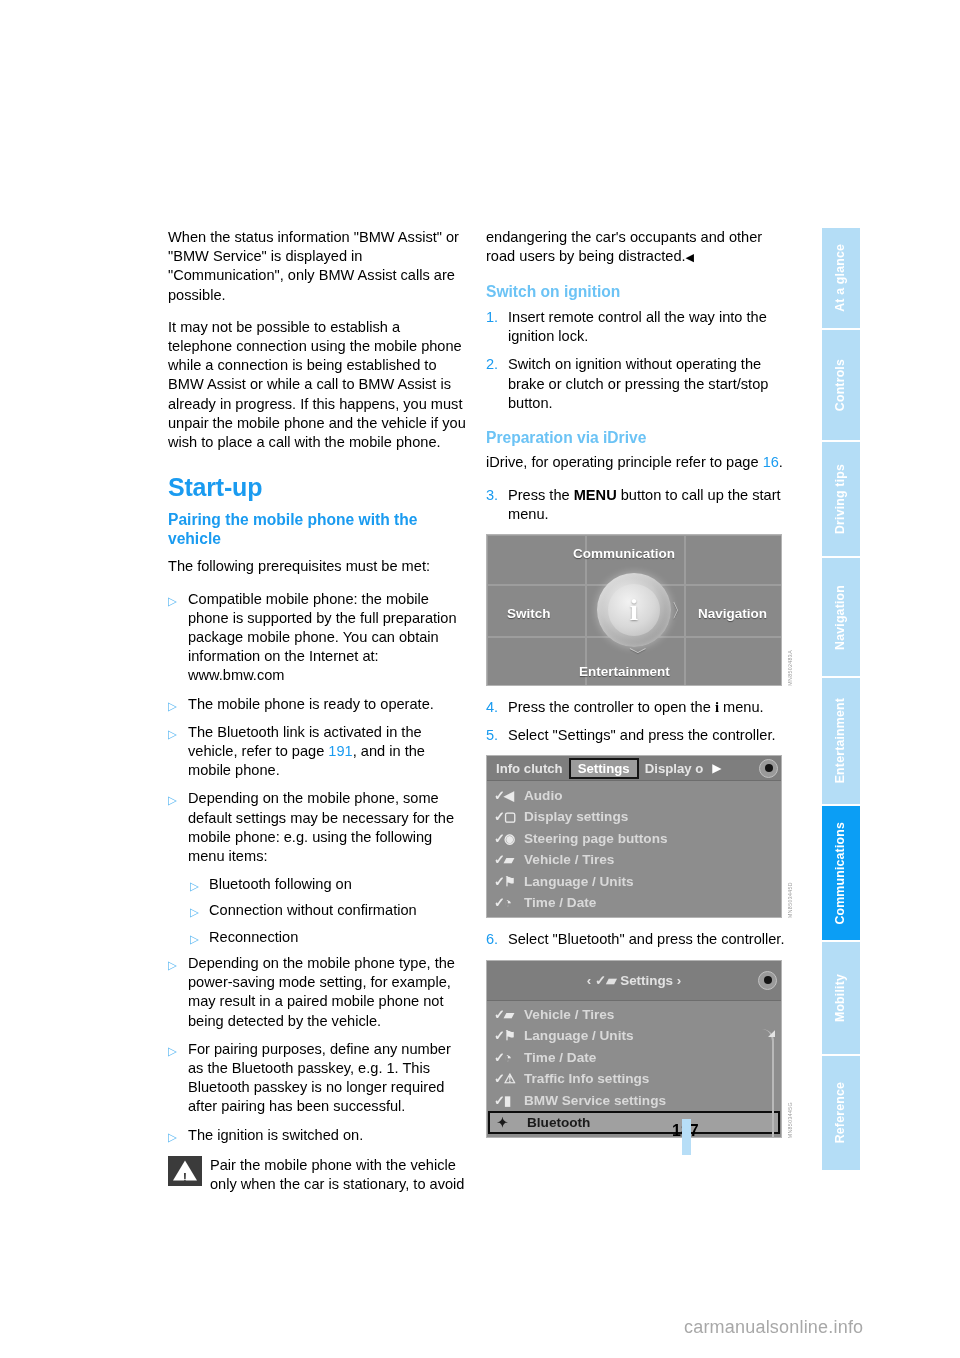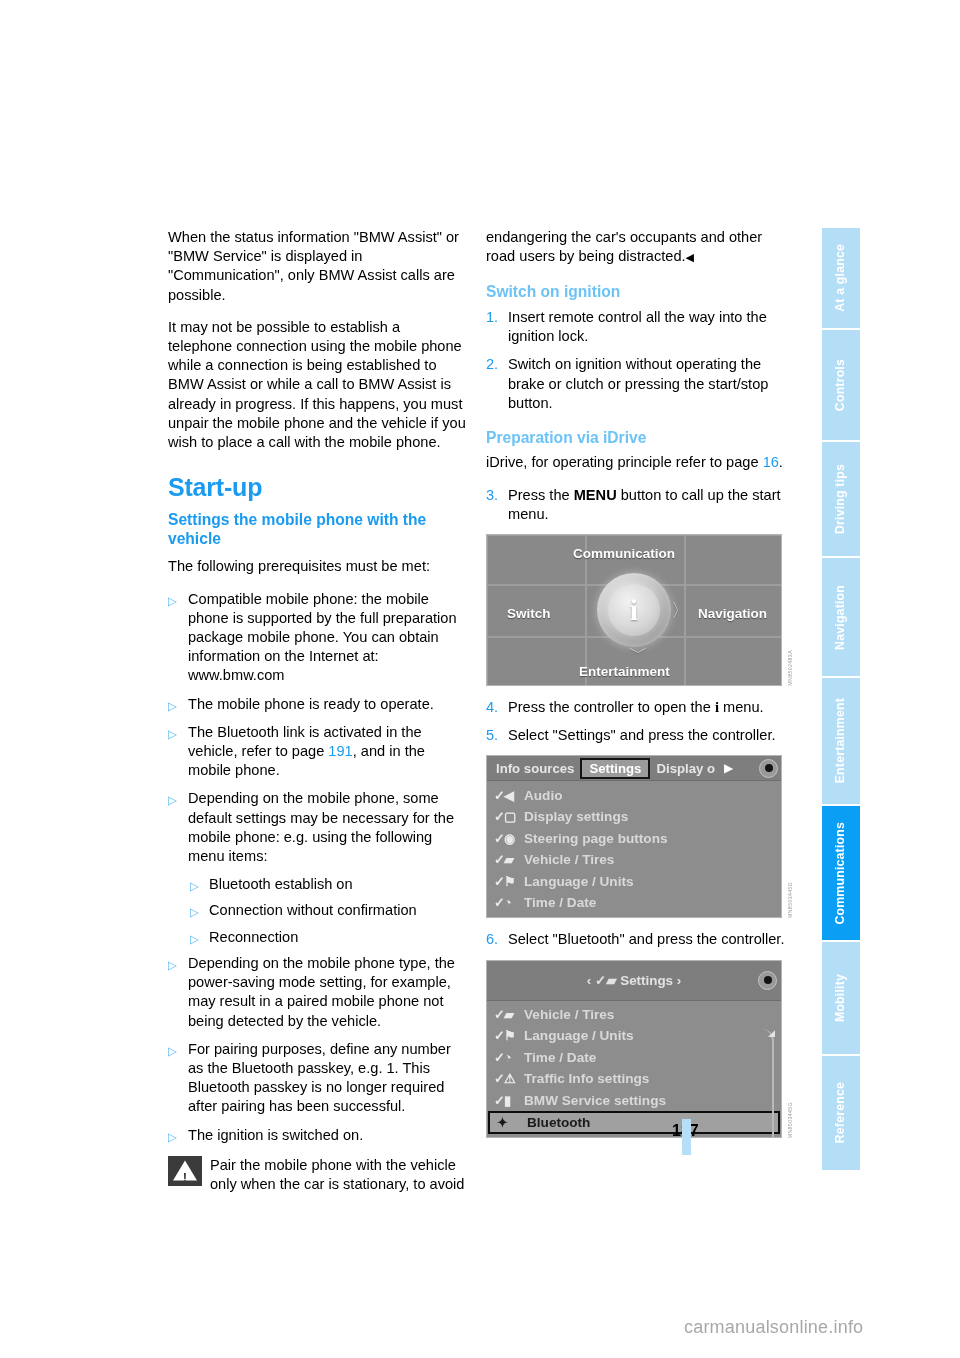--- a/index.html
+++ b/index.html
@@ -196,21 +196,21 @@
 <body>
 
 <div class="page">
 
   <div class="col-left">
 
     <p class="para">When the status information "BMW Assist" or "BMW Service" is displayed in "Communication", only BMW Assist calls are possible.</p>
     <p class="para">It may not be possible to establish a telephone connection using the mobile phone while a connection is being established to BMW Assist or while a call to BMW Assist is already in progress. If this happens, you must unpair the mobile phone and the vehicle if you wish to place a call with the mobile phone.</p>
 
     <h1 class="section">Start-up</h1>
-    <h2 class="sub">Settings the mobile phone with the vehicle</h2>
+    <h2 class="sub">Pairing the mobile phone with the vehicle</h2>
     <p class="para">The following prerequisites must be met:</p>
 
     <div class="bullet">
       <span class="tri">▷</span>
       <span class="btxt">Compatible mobile phone: the mobile phone is supported by the full preparation package mobile phone. You can obtain information on the Internet at: www.bmw.com</span>
     </div>
 
     <div class="bullet">
       <span class="tri">▷</span>
       <span class="btxt">The mobile phone is ready to operate.</span>
@@ -221,21 +221,21 @@
       <span class="btxt"><span>The Bluetooth link is activated in the vehicle, refer to page </span><span class="blue">191</span><span>, and in the mobile phone.</span></span>
     </div>
 
     <div class="bullet">
       <span class="tri">▷</span>
       <span class="btxt">Depending on the mobile phone, some default settings may be necessary for the mobile phone: e.g. using the following menu items:</span>
     </div>
 
     <div class="bullet nested">
       <span class="tri">▷</span>
-      <span class="btxt">Bluetooth establish on</span>
+      <span class="btxt">Bluetooth following on</span>
     </div>
     <div class="bullet nested">
       <span class="tri">▷</span>
       <span class="btxt">Connection without confirmation</span>
     </div>
     <div class="bullet nested">
       <span class="tri">▷</span>
       <span class="btxt">Reconnection</span>
     </div>
 
@@ -320,21 +320,21 @@
       <span class="stxt"><span>Press the controller to open the </span><span class="ital-i bold">i</span><span> menu.</span></span>
     </div>
     <div class="step">
       <span class="num">5.</span>
       <span class="stxt">Select "Settings" and press the controller.</span>
     </div>
 
     <div class="fig">
       <div class="idrive2">
         <div class="tabbar">
-          <span class="tab">Info sources</span>
+          <span class="tab">Info clutch</span>
           <span class="tab sel">Settings</span>
           <span class="tab">Display o</span>
           <span class="arrow">▶</span>
           <span class="joy">
               <span class="dot"></span>
             </span>
         </div>
         <div style="padding:3px 0 4px 0;">
           <div class="mrow">
               <span class="mi">✓◀</span>

